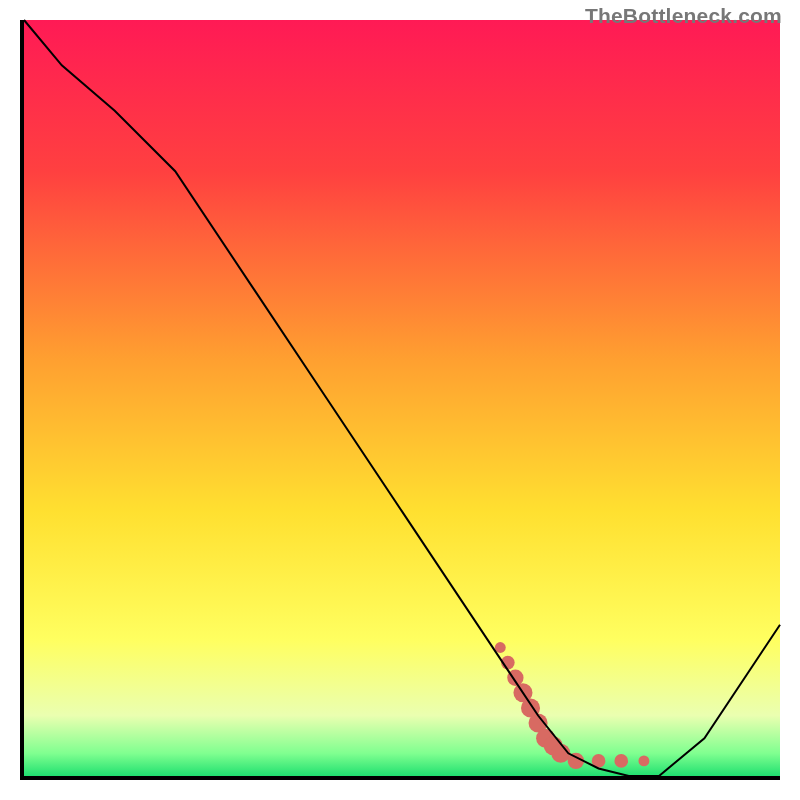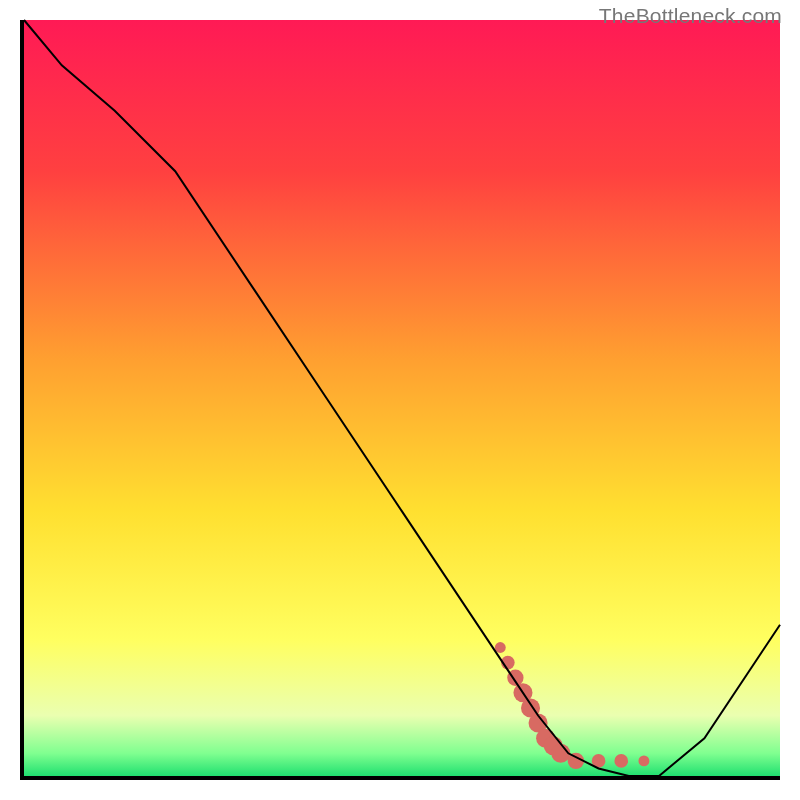--- a/index.html
+++ b/index.html
@@ -9,21 +9,21 @@
     background: #ffffff;
     font-family: Arial, sans-serif;
     overflow: hidden;
     position: relative;
   }
   .watermark {
     position: absolute;
     top: 4px;
     right: 18px;
     font-size: 21px;
-    font-weight: 400;
+    font-weight: 700;
     color: #777;
     letter-spacing: 0.2px;
     z-index: 10;
   }
   .plot-area {
     position: absolute;
     left: 20px;
     top: 20px;
     width: 760px;
     height: 760px;

